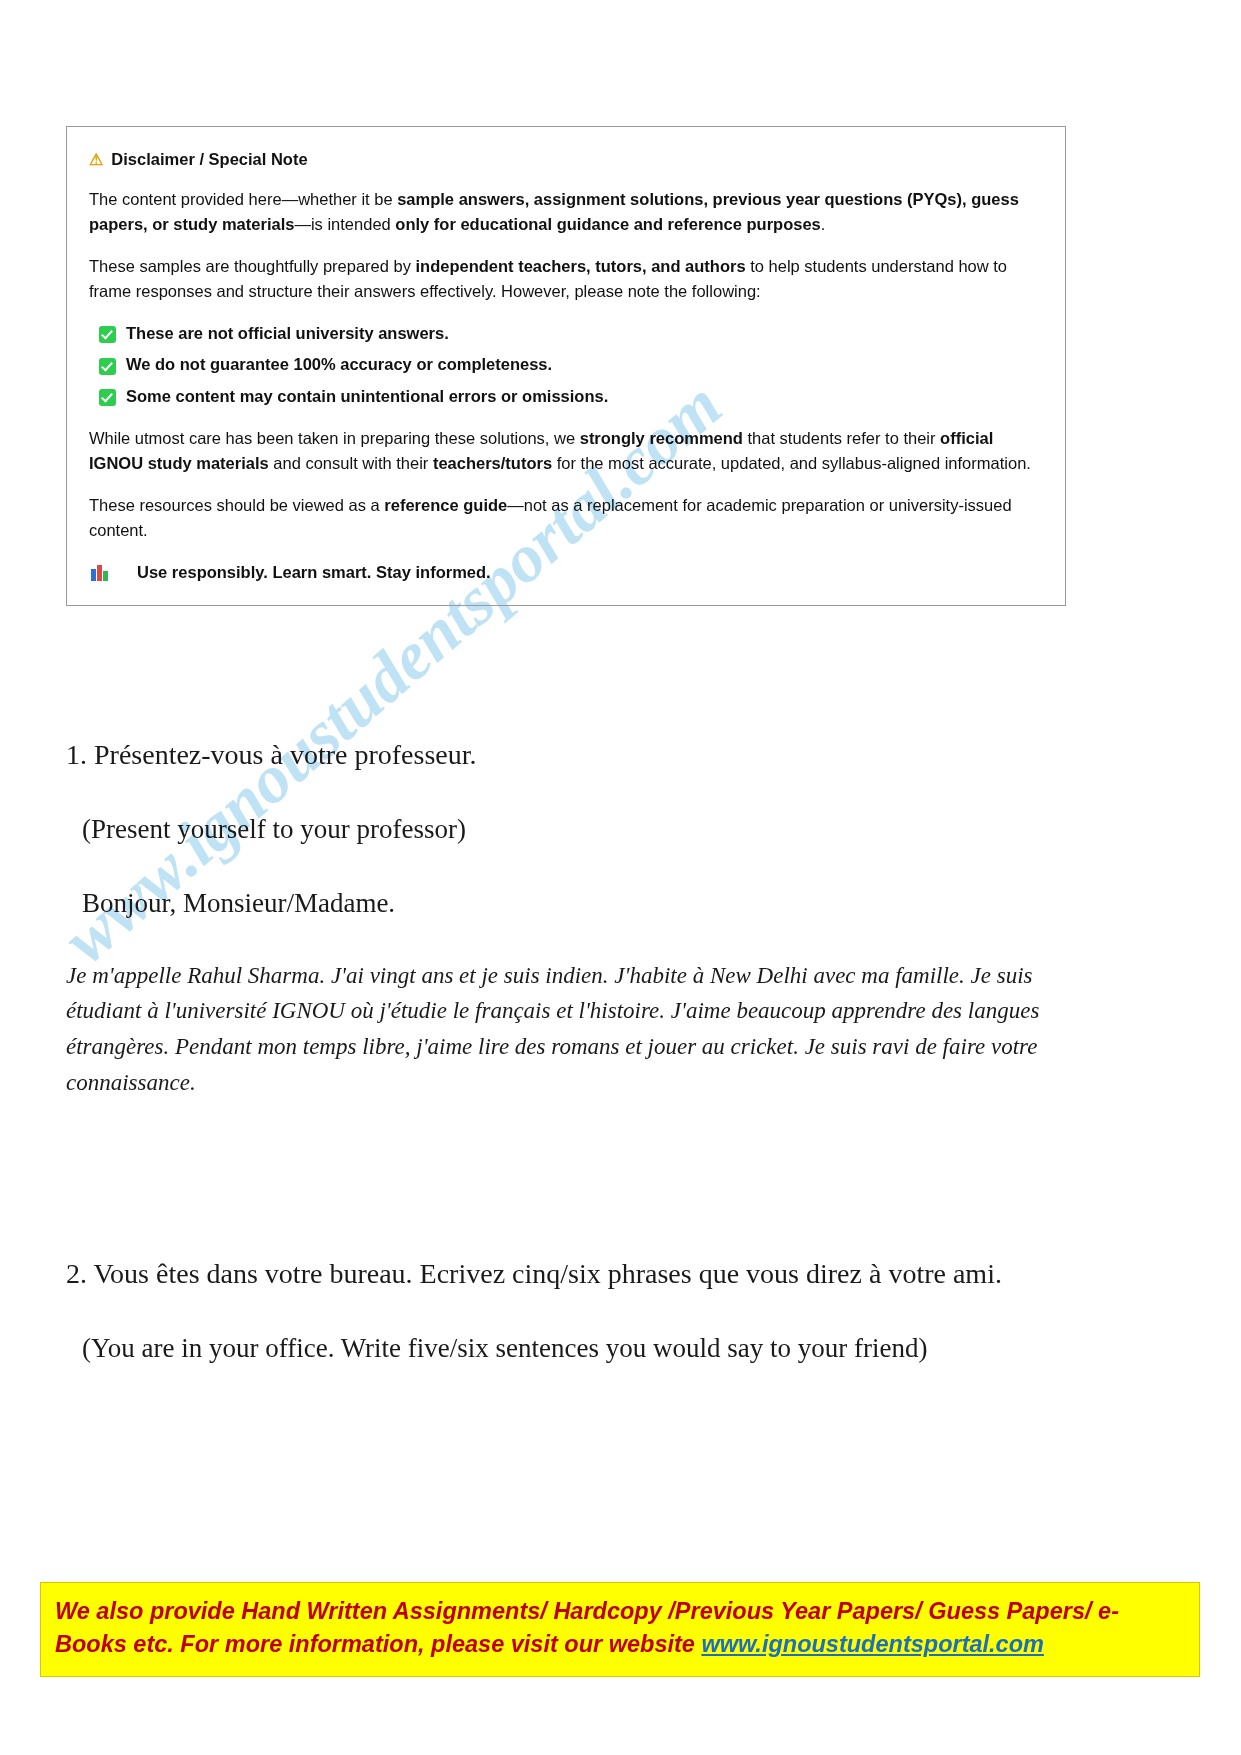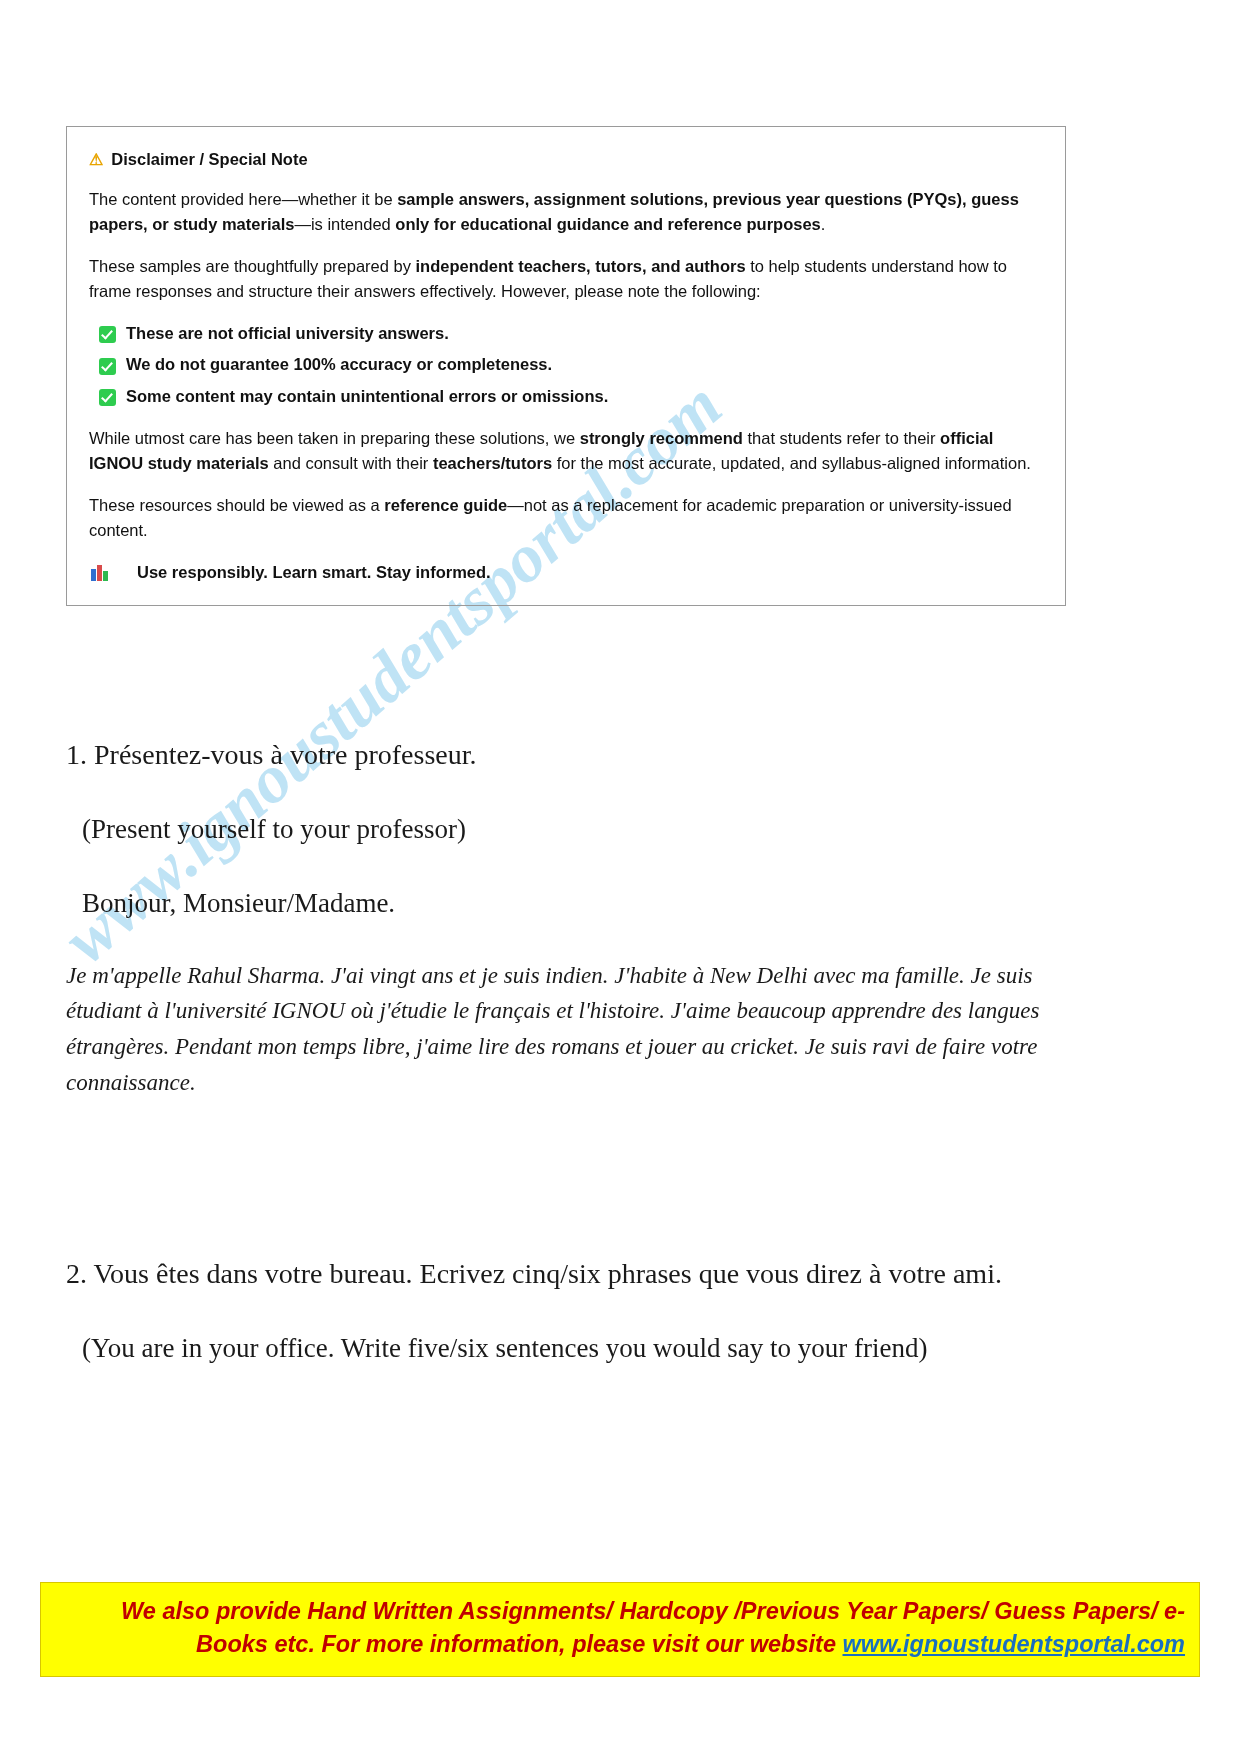--- a/index.html
+++ b/index.html
@@ -172,21 +172,21 @@
   
   .footer {
     position: absolute;
     left: 40px;
     top: 1582px;
     width: 1160px;
     box-sizing: border-box;
     background: #ffff00;
     border: 1px solid #d8c600;
     padding: 12px 14px 14px 14px;
-    text-align: right;
+    text-align: left;
     font-family: "Liberation Sans", sans-serif;
     font-style: italic;
     font-weight: 700;
     font-size: 23.5px;
     line-height: 1.42;
     color: #c00000;
     z-index: 12;
   }
   .footer a {
     color: #1a6fbf;

